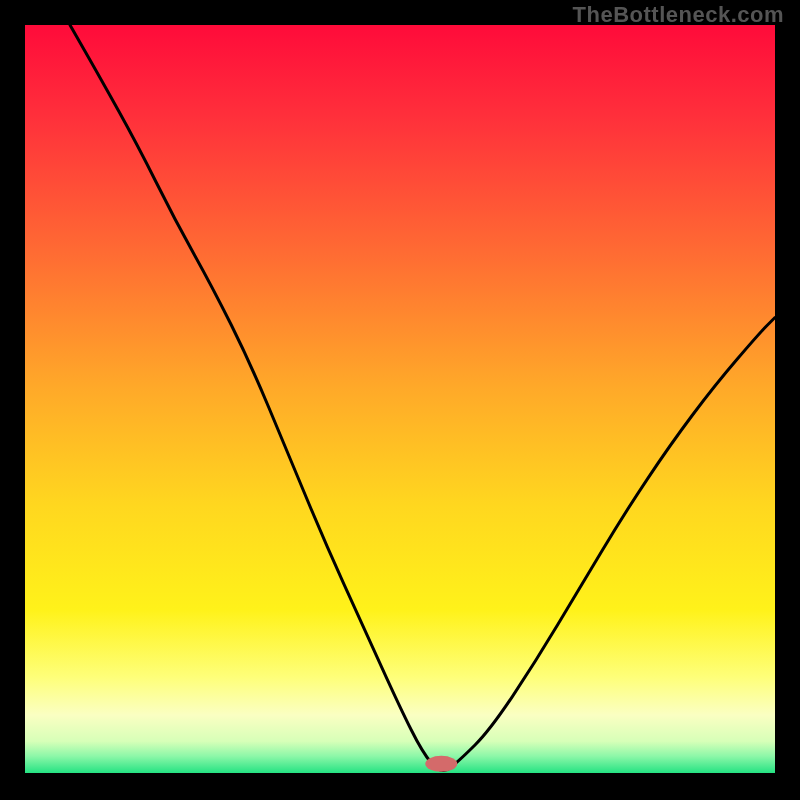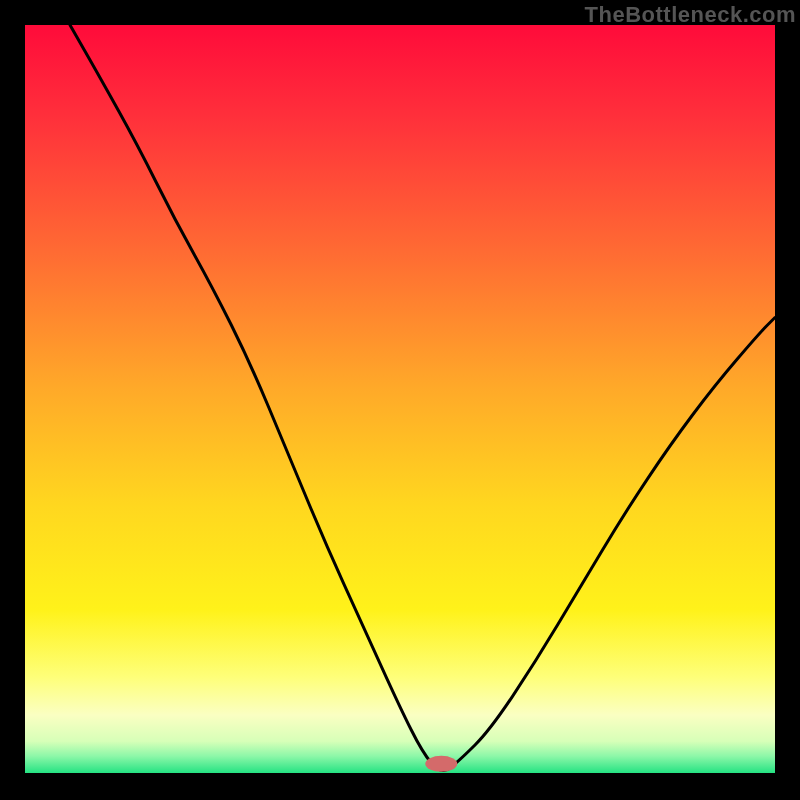--- a/index.html
+++ b/index.html
@@ -13,21 +13,21 @@
   }
   .frame {
     position: relative;
     width: 800px;
     height: 800px;
     background: #000;
   }
   .watermark {
     position: absolute;
     top: 2px;
-    right: 4px;
+    right: 16px;
     color: #555;
     font-size: 22px;
     font-weight: 600;
     letter-spacing: 0.5px;
     user-select: none;
   }
   .plot {
     position: absolute;
     left: 25px;
     top: 25px;

